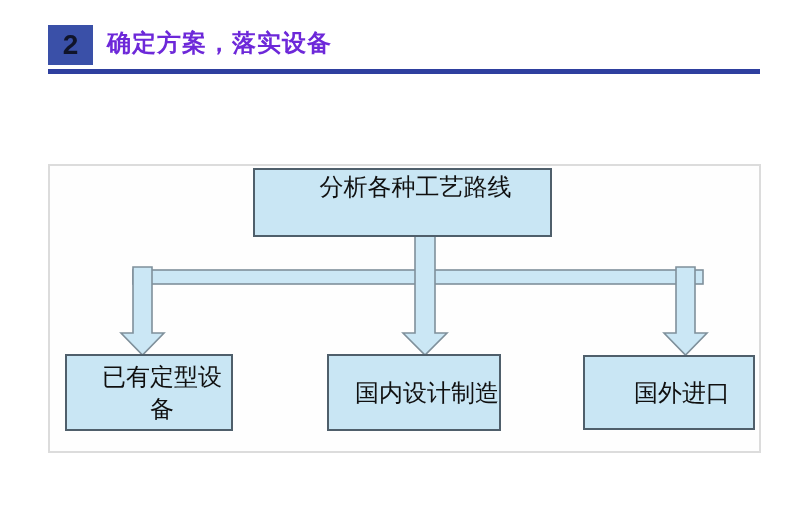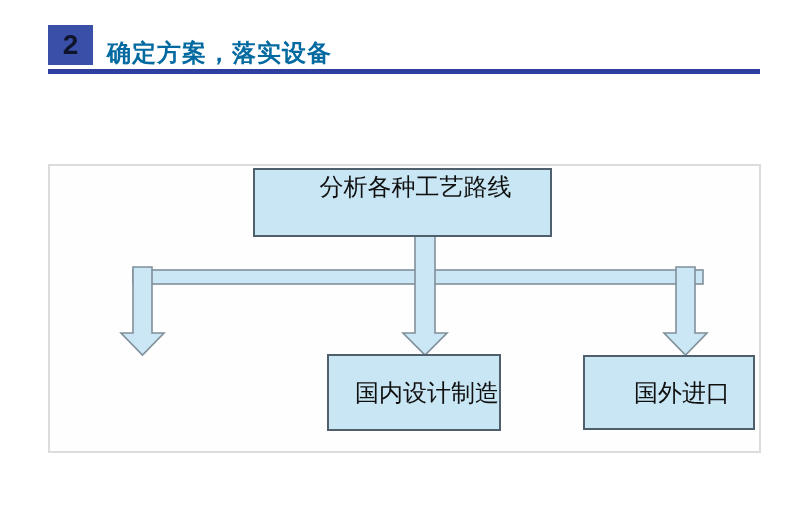--- a/index.html
+++ b/index.html
@@ -14,23 +14,23 @@
   }
   *{margin:0;padding:0;box-sizing:border-box;}
   html,body{width:808px;height:512px;background:#ffffff;overflow:hidden;}
   .page{position:relative;width:808px;height:512px;background:#ffffff;
         font-family:"Liberation Sans",sans-serif;color:var(--text);}
 
   
   .num-badge{position:absolute;left:48px;top:25px;width:45px;height:40px;
              background:var(--accent);color:#10142a;font-size:28px;font-weight:bold;
              display:flex;align-items:center;justify-content:center;}
-  .slide-title{position:absolute;left:107px;top:33px;height:40px;line-height:40px;
-               font-size:24px;font-weight:bold;color:#0369a1;letter-spacing:1px;
-               font-family:Liberation Serif, serif;}
+  .slide-title{position:absolute;left:107px;top:25px;height:40px;line-height:40px;
+               font-size:24px;font-weight:bold;color:#6d28d9;letter-spacing:1px;
+               font-family:Liberation Mono, monospace;}
   .title-underline{position:absolute;left:48px;top:69px;width:712px;height:5px;
                    background:var(--underline);}
 
   
   .panel{position:absolute;left:48px;top:164px;width:713px;height:289px;
          border:2px solid var(--panel-border);background:#fefefe;}
   .connectors{position:absolute;left:0;top:0;width:709px;height:285px;}
   .connectors .bar{fill:var(--arrow-fill);stroke:var(--arrow-outline);stroke-width:1.6;}
   .connectors .arrow{fill:var(--arrow-fill);stroke:var(--arrow-outline);stroke-width:1.6;}
 
@@ -60,19 +60,20 @@
       <rect class="bar" x="83" y="104" width="570" height="14"></rect>
       <polygon class="arrow" points="83,101 102,101 102,167 114,167 92.5,189 71,167 83,167"></polygon>
       <polygon class="arrow" points="365,69 385,69 385,167 397,167 375,189 353,167 365,167"></polygon>
       <polygon class="arrow" points="626,101 645,101 645,167 657,167 635.5,189 614,167 626,167"></polygon>
     </svg>
 
     <div class="box root-box">
       <div>分析各种工艺路线</div>
     </div>
 
+    <div class="box child child-left">已有定型设备</div>
 
     <div class="box child child-mid">国内设计制造</div>
 
     <div class="box child child-right">国外进口</div>
 
   </section>
 </div>
 
 </body></html>

